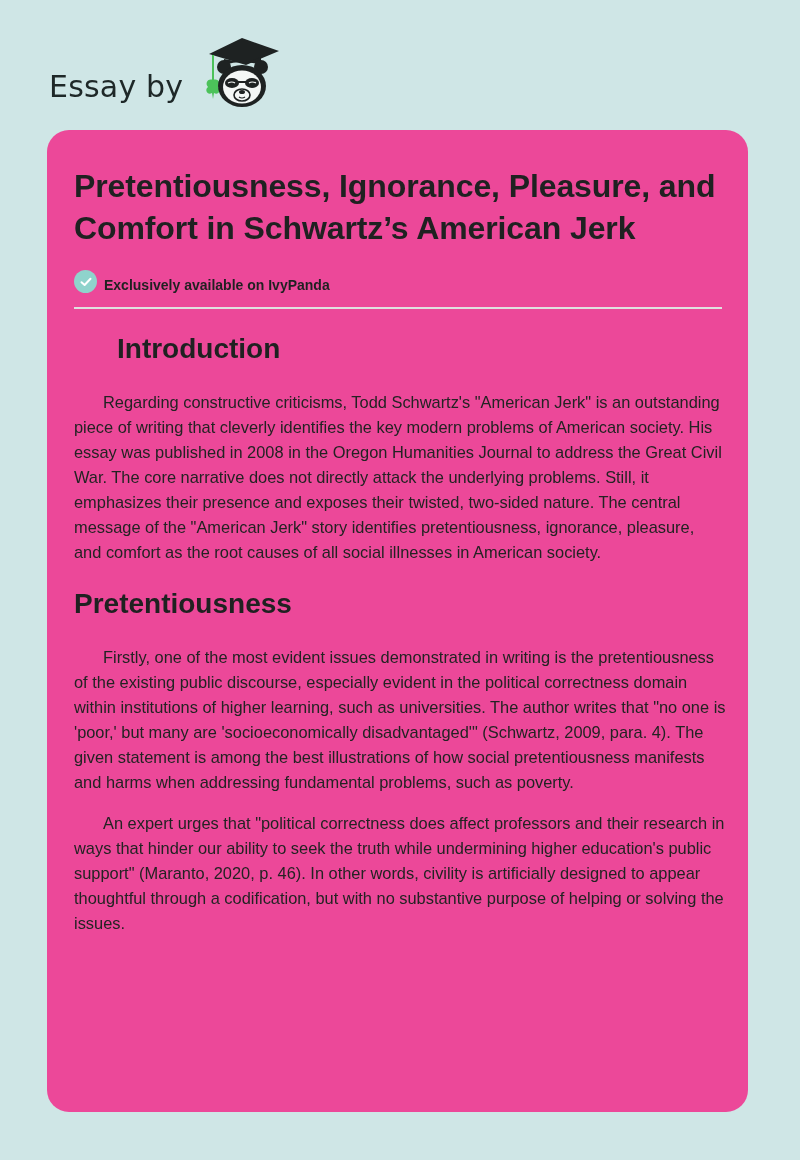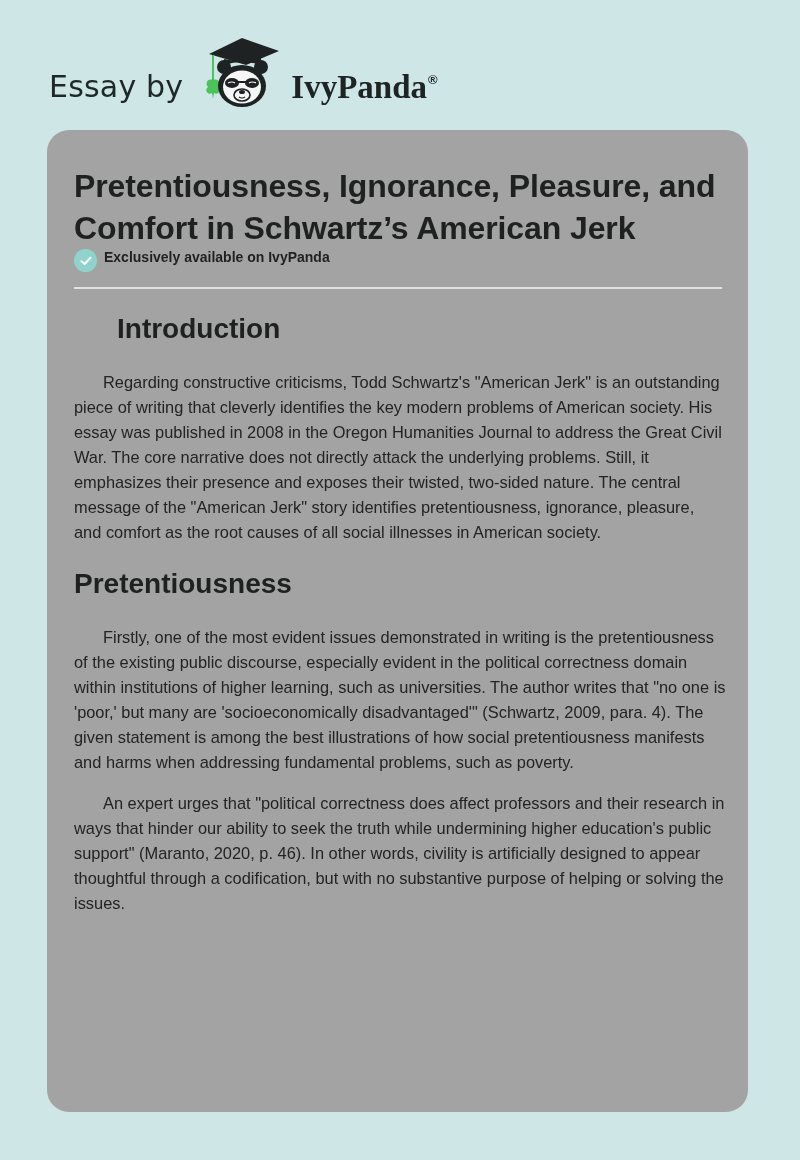--- a/index.html
+++ b/index.html
@@ -52,36 +52,37 @@
       position: relative;
       top: -2px;
       margin-left: 1px;
     }
     .card {
       position: absolute;
       left: 47px;
       top: 130px;
       width: 701px;
       height: 982px;
-      background: #a3a3a3;
+      background: #ec4899;
       border-radius: 22px;
       padding: 36px 26px 0 27px;
       overflow: hidden;
     }
     .title {
       font-family: "Liberation Sans", sans-serif;
       font-weight: bold;
       font-size: 32px;
       line-height: 41.5px;
       color: #1f2121;
       letter-spacing: -0.1px;
     }
     .badge-row {
       display: flex;
-      align-items: flex-start;
+      align-items: flex-end;
+      margin-top: 20px;
       height: 24px;
     }
     .badge-icon {
       width: 23px;
       height: 23px;
       border-radius: 50%;
       background: #8fd3cc;
       display: flex;
       align-items: center;
       justify-content: center;
@@ -142,23 +143,20 @@
     <ellipse cx="33" cy="49" rx="7" ry="5" fill="#1e2222"></ellipse>
     <ellipse cx="53" cy="49" rx="7" ry="5" fill="#1e2222"></ellipse>
     <line x1="39" y1="48" x2="47" y2="48" stroke="#1e2222" stroke-width="2"></line>
     <path d="M29,49 Q33,47 36,49" stroke="#f4f7f6" stroke-width="1.2" fill="none"></path>
     <path d="M50,49 Q53,47 57,49" stroke="#f4f7f6" stroke-width="1.2" fill="none"></path>
 
     <ellipse cx="43" cy="61" rx="8" ry="6" fill="#f4f7f6" stroke="#1e2222" stroke-width="1.6"></ellipse>
     <ellipse cx="43" cy="58" rx="3" ry="2" fill="#1e2222"></ellipse>
     <path d="M40,63 Q43,65 46,63" stroke="#1e2222" stroke-width="1.2" fill="none"></path>
   </svg>
-  <span class="brand-name">
-    <span>IvyPanda</span><span class="brand-reg">®</span>
-  </span>
 </header>
 
 <main class="card">
   <h1 class="title">Pretentiousness, Ignorance, Pleasure, and Comfort in Schwartz’s American Jerk</h1>
 
   <div class="badge-row">
     <span class="badge-icon">
       <svg width="12" height="10" viewBox="0 0 12 10" xmlns="http://www.w3.org/2000/svg">
         <path d="M1.5,5.2 L4.6,8 L10.5,1.8" stroke="#ffffff" stroke-width="2" fill="none" stroke-linecap="round" stroke-linejoin="round"></path>
       </svg>

